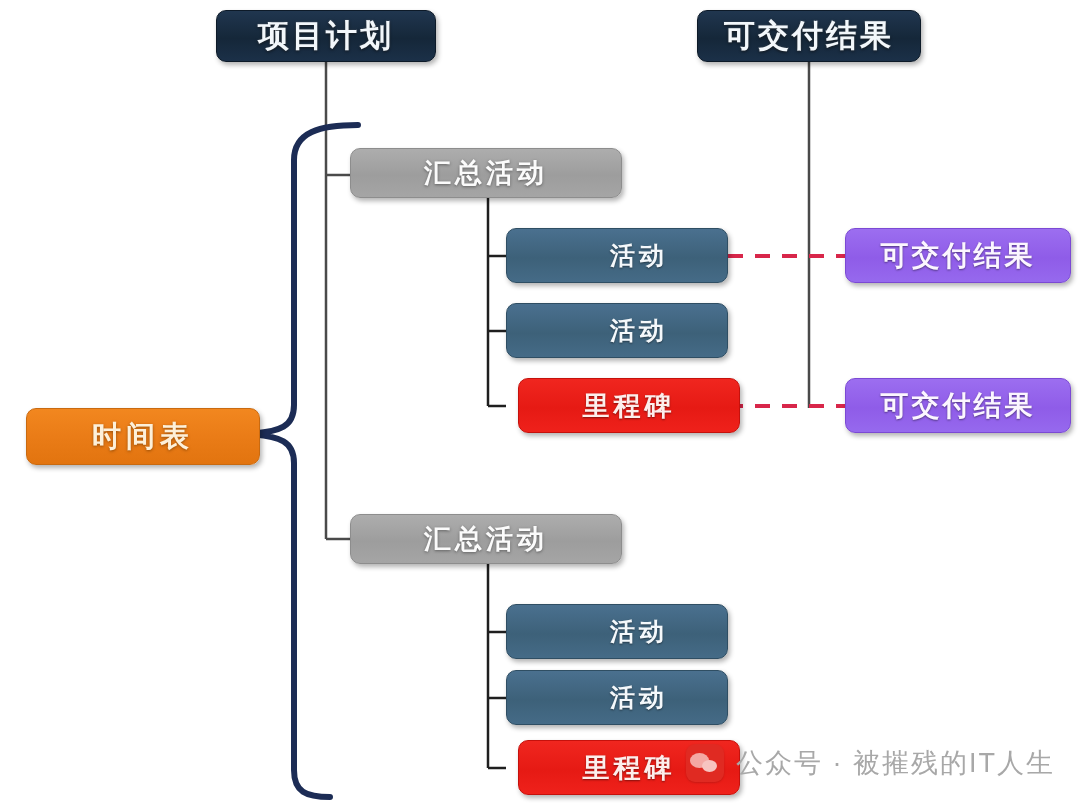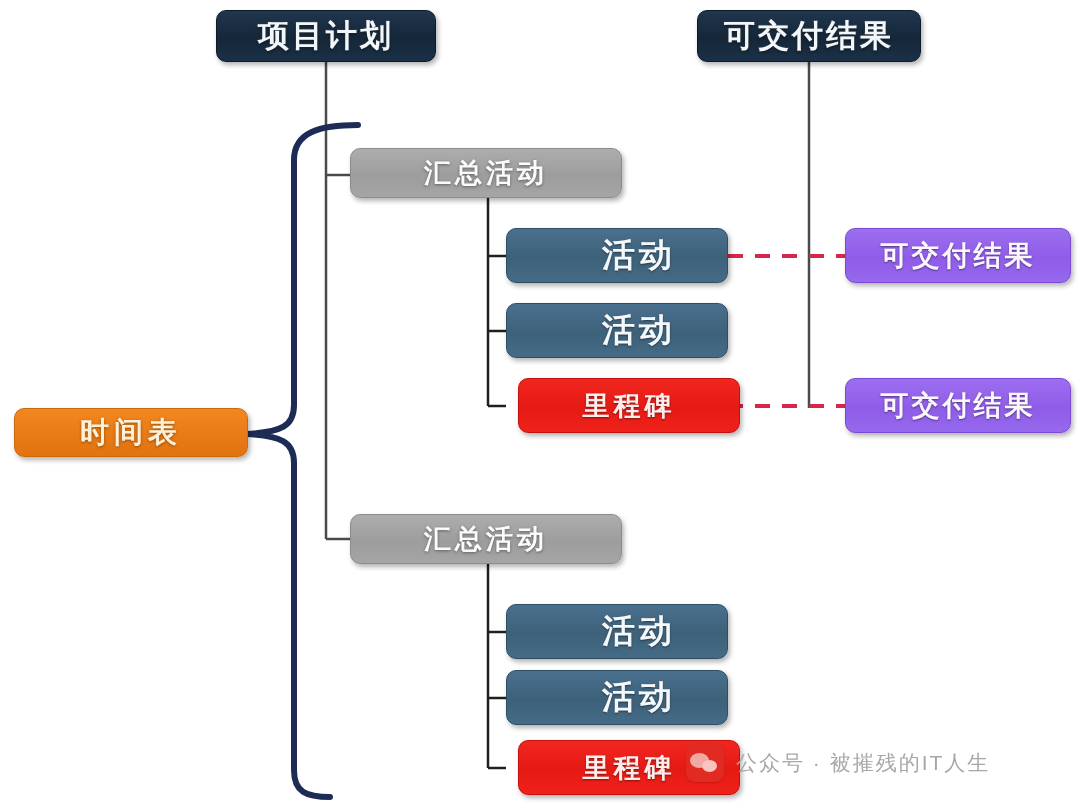--- a/index.html
+++ b/index.html
@@ -67,21 +67,21 @@
     font-size: 27px;
     letter-spacing: 4px;
     text-shadow: 0 1px 3px rgba(60,60,60,0.65);
     font-family: Liberation Serif, serif;
   }
   
   .node.activity {
     background: linear-gradient(180deg, #4a708f 0%, #3d6179 55%, #456b87 100%);
     border: 1px solid #2f4e63;
     color: #f4f8fb;
-    font-size: 33px;
+    font-size: 25px;
     letter-spacing: 4px;
     padding-left: 44px;
   }
   
   .node.milestone {
     background: linear-gradient(180deg, #f0261f 0%, #e61a14 55%, #ef211b 100%);
     border: 1px solid #c5110c;
     color: #fdeeec;
     font-size: 27px;
     letter-spacing: 4px;
@@ -120,21 +120,21 @@
   #wechat-badge::before {
     width: 19px; height: 15px;
     left: 4px; top: 9px;
   }
   #wechat-badge::after {
     width: 15px; height: 12px;
     left: 16px; top: 16px;
     background: #f7c4c0;
   }
   #watermark-text {
-    font-size: 21px;
+    font-size: 27px;
     color: #a8a8a8;
     letter-spacing: 2px;
     white-space: nowrap;
   }
 </style>
 </head>
 <body>
 
 <div id="canvas">
 
@@ -172,21 +172,21 @@
   </svg>
 
   <div class="node header" style="left:216px; top:10px; width:220px; height:52px;">
     <span>项目计划</span>
   </div>
 
   <div class="node header" style="left:697px; top:10px; width:224px; height:52px;">
     <span>可交付结果</span>
   </div>
 
-  <div class="node schedule" style="left:14px; top:408px; width:234px; height:49px;">
+  <div class="node schedule" style="left:26px; top:408px; width:234px; height:57px;">
     <span>时间表</span>
   </div>
 
   <div class="node summary" style="left:350px; top:148px; width:272px; height:50px;">
     <span>汇总活动</span>
   </div>
 
   <div class="node activity" style="left:506px; top:228px; width:222px; height:55px;">
     <span>活动</span>
   </div>

